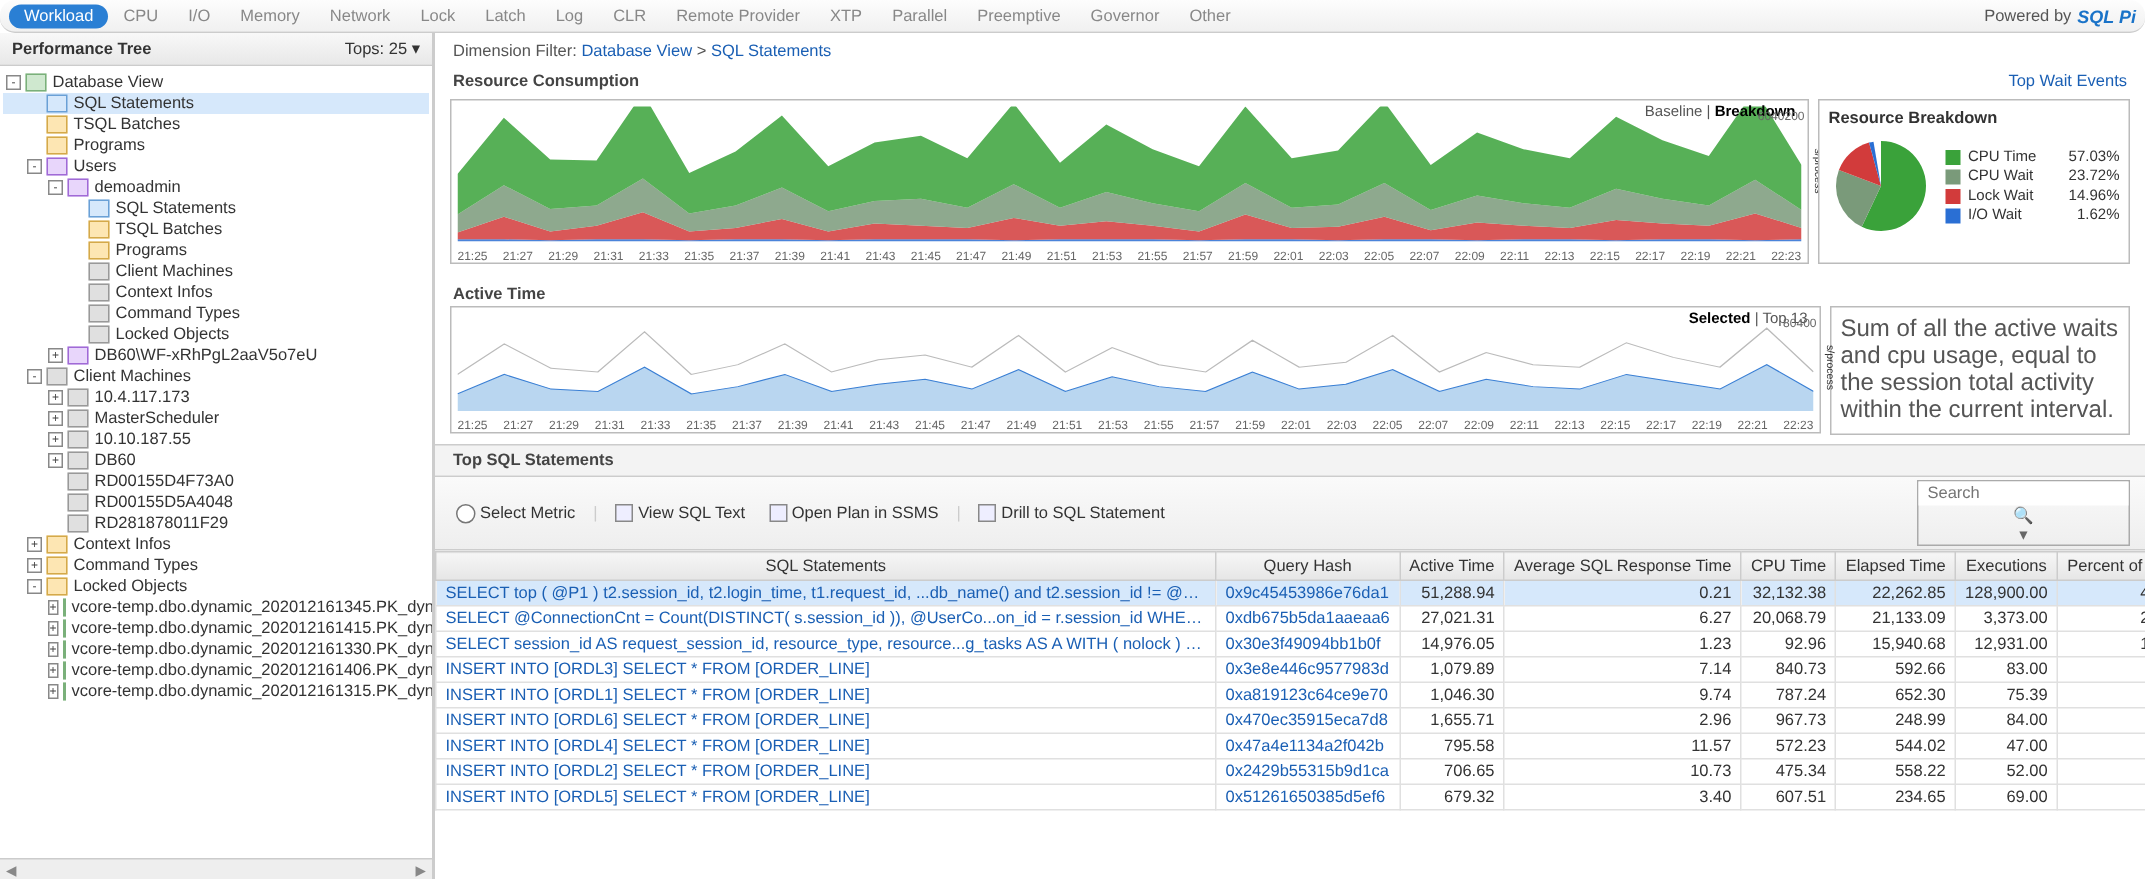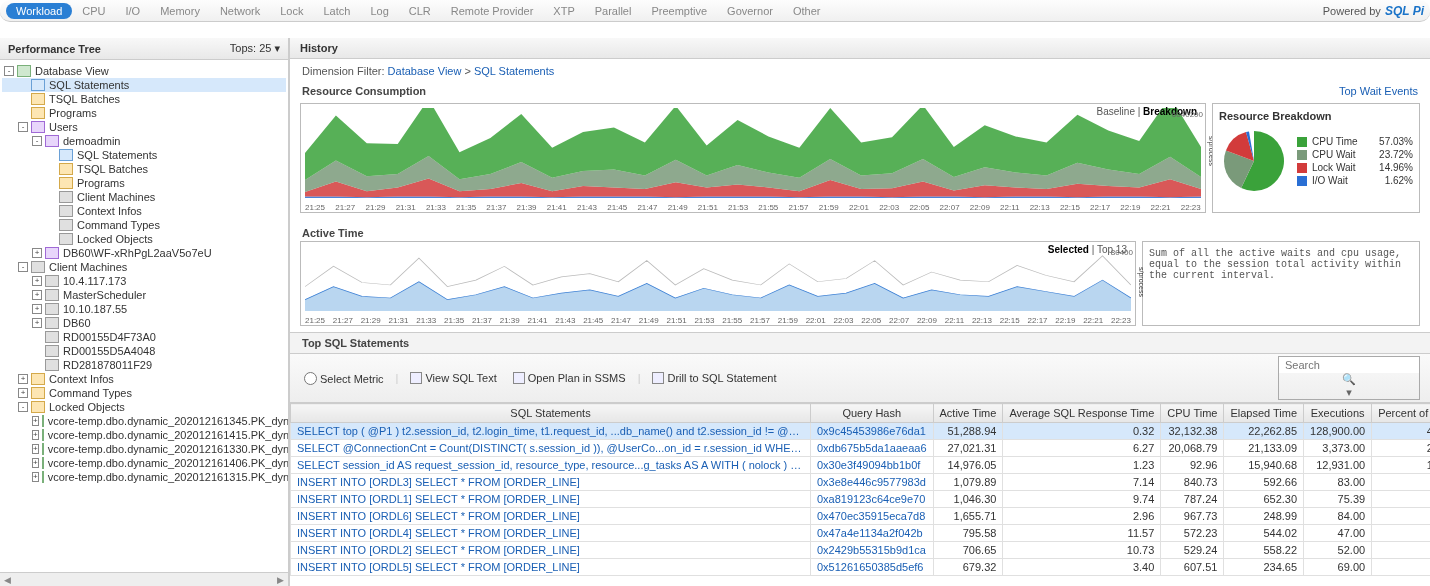--- a/index.html
+++ b/index.html
@@ -8,21 +8,21 @@
 
 
 .tabbar { display: flex; align-items: center; height: 22px; padding: 0 6px; border-bottom: 1px solid #ccc; background: linear-gradient(#fdfdfd,#f0f0f0); border-radius: 10px; }
 .tabbar .tab { padding: 2px 10px; color: #888; font-size: 11px; cursor: pointer; }
 .tabbar .tab.active { background: #2a7fd4; color: #fff; border-radius: 10px; }
 .spacer { flex: 1; }
 .powered { font-size: 11px; color: #555; display: flex; align-items: center; gap: 4px; }
 .powered .logo { color: #1a73c8; font-weight: bold; font-style: italic; font-size: 12px; }
 
 
-.main { display: flex; flex: 1; overflow: hidden; margin-top: 16px; }
+.main { display: flex; flex: 1; overflow: hidden; }
 .left { width: 290px; border-right: 2px solid #ccc; display: flex; flex-direction: column; overflow: hidden; }
 .left-header { display: flex; justify-content: space-between; align-items: center; background: linear-gradient(#f8f8f8,#e8e8e8); border-bottom: 1px solid #ccc; padding: 4px 8px; font-weight: bold; color: #333; }
 .left-header .tops { font-weight: normal; color: #333; font-size: 11px; }
 .tree { flex: 1; overflow: auto; padding: 4px 2px; }
 .tree-node { display: flex; align-items: center; padding: 1px 2px; white-space: nowrap; cursor: pointer; }
 .tree-node.selected { background: #d6e8fb; }
 .toggle { width: 10px; height: 10px; border: 1px solid #888; display: inline-flex; align-items: center; justify-content: center; font-size: 8px; line-height: 8px; margin-right: 3px; color: #444; background: #fff;}
 .toggle.empty { width: 10px; border: none; background: none; }
 .ticon { width: 14px; height: 12px; margin-right: 4px; display: inline-block; background: #e6b84d; border: 1px solid #b8923a; }
 .ticon.db { background:#cfe8cf; border-color:#7ab07a; }
@@ -54,25 +54,25 @@
 .legend { font-size:10px; flex:1;}
 .legend-row { display:flex; align-items:center; gap:5px; padding:1px 0;}
 .swatch { width:10px; height:10px; }
 .legend-row .pct{margin-left:auto; color:#333;}
 
 .subtabs { display:flex; padding: 0 10px; border-bottom:1px solid #bbb; }
 .subtab { border:1px solid #bbb; border-bottom:none; padding:3px 10px; font-size:11px; background:#ededed; cursor:pointer; margin-right:2px; border-radius:3px 3px 0 0;}
 .subtab.active{ background:#fff; font-weight:normal; position:relative; top:1px;}
 .sub-section-title{padding: 6px 12px 2px; font-weight:bold; color:#444;}
 .notewrap { display:flex; padding:0 10px 6px 10px; gap:6px;}
-.note { width:278px; font-size:10px; color:#555; border:1px solid #bbb; padding:6px;font-family:Liberation Mono, monospace;}
+.note { width:200px; font-size:16px; color:#555; border:1px solid #bbb; padding:6px;}
 
 .grid-title { padding:4px 12px 4px; font-weight:bold; color:#444; border-top:1px solid #ccc; background:#f3f3f3;}
 .toolbar { display:flex; align-items:center; gap:8px; padding:2px 10px; background:linear-gradient(#fafafa,#eee); border-top:1px solid #ccc; border-bottom:1px solid #ccc;}
-.tbtn { display:flex; align-items:flex-end; gap:3px; padding:2px 4px; cursor:pointer; font-size:11px; color:#333;}
+.tbtn { display:flex; align-items:center; gap:3px; padding:2px 4px; cursor:pointer; font-size:11px; color:#333;}
 .tbtn .tb-ico{width:12px;height:12px;border:1px solid #888; background:#eef; display:inline-block;}
 .tbtn input{margin:0}
 .searchbox{margin-left:auto; display:flex; align-items:center; border:1px solid #aaa;flex-direction:column;}
 .searchbox input{border:none; outline:none; font-size:11px; padding:2px 6px; width:140px;}
 .searchbox .sicon{padding:0 4px; color:#666;}
 .grid { overflow:auto; flex:1;}
 table.data { width:100%; border-collapse:collapse; font-size:11px;}
 table.data th { background:linear-gradient(#f6f6f6,#e6e6e6); border:1px solid #ccc; padding:3px 6px; font-weight:normal; color:#333; text-align:center; white-space:nowrap;}
 table.data td { border:1px solid #e0e0e0; padding:2px 6px; white-space:nowrap; overflow:hidden; text-overflow:ellipsis;}
 table.data td.num{ text-align:right;}
@@ -268,21 +268,20 @@
           </div>
         </div>
       <div class="left-scroll">
         <span class="ltri">◀</span>
         <div style="flex:1"></div>
         <span class="rtri">▶</span>
       </div>
     </div>
 
     <div class="right">
-      <div class="right-header">History</div>
       <div class="dimfilter">
         <span>Dimension Filter:</span>
         <span class="crumb">Database View</span>
         <span> &gt; </span>
         <span class="crumb">SQL Statements</span>
       </div>
 
       <div class="section-title">
         <span>Resource Consumption</span>
         <span class="rightlink">Top Wait Events</span>
@@ -468,21 +467,21 @@
                 <th>Elapsed Time</th>
                 <th>Executions</th>
                 <th>Percent of Total</th>
               </tr>
             </thead>
             <tbody>
               <tr class="selected">
                 <td class="sql">SELECT top ( @P1 ) t2.session_id, t2.login_time, t1.request_id, ...db_name() and t2.session_id != @@spid and is_user_process = 1</td>
                 <td class="hash">0x9c45453986e76da1</td>
                 <td class="num">51,288.94</td>
-                <td class="num">0.32</td>
+                <td class="num">0.21</td>
                 <td class="num">32,132.38</td>
                 <td class="num">22,262.85</td>
                 <td class="num">128,900.00</td>
                 <td class="num">48.76</td>
               </tr>
               <tr>
                 <td class="sql">SELECT @ConnectionCnt = Count(DISTINCT( s.session_id )), @UserCo...on_id = r.session_id WHERE db_name(s.database_id) = Db_name()</td>
                 <td class="hash">0xdb675b5da1aaeaa6</td>
                 <td class="num">27,021.31</td>
                 <td class="num">6.27</td>
@@ -539,21 +538,21 @@
                 <td class="num">572.23</td>
                 <td class="num">544.02</td>
                 <td class="num">47.00</td>
                 <td class="num">0.76</td>
               </tr>
               <tr>
                 <td class="sql">INSERT INTO [ORDL2] SELECT * FROM [ORDER_LINE]</td>
                 <td class="hash">0x2429b55315b9d1ca</td>
                 <td class="num">706.65</td>
                 <td class="num">10.73</td>
-                <td class="num">529.24</td>
+                <td class="num">475.34</td>
                 <td class="num">558.22</td>
                 <td class="num">52.00</td>
                 <td class="num">0.67</td>
               </tr>
               <tr>
                 <td class="sql">INSERT INTO [ORDL5] SELECT * FROM [ORDER_LINE]</td>
                 <td class="hash">0x51261650385d5ef6</td>
                 <td class="num">679.32</td>
                 <td class="num">3.40</td>
                 <td class="num">607.51</td>

